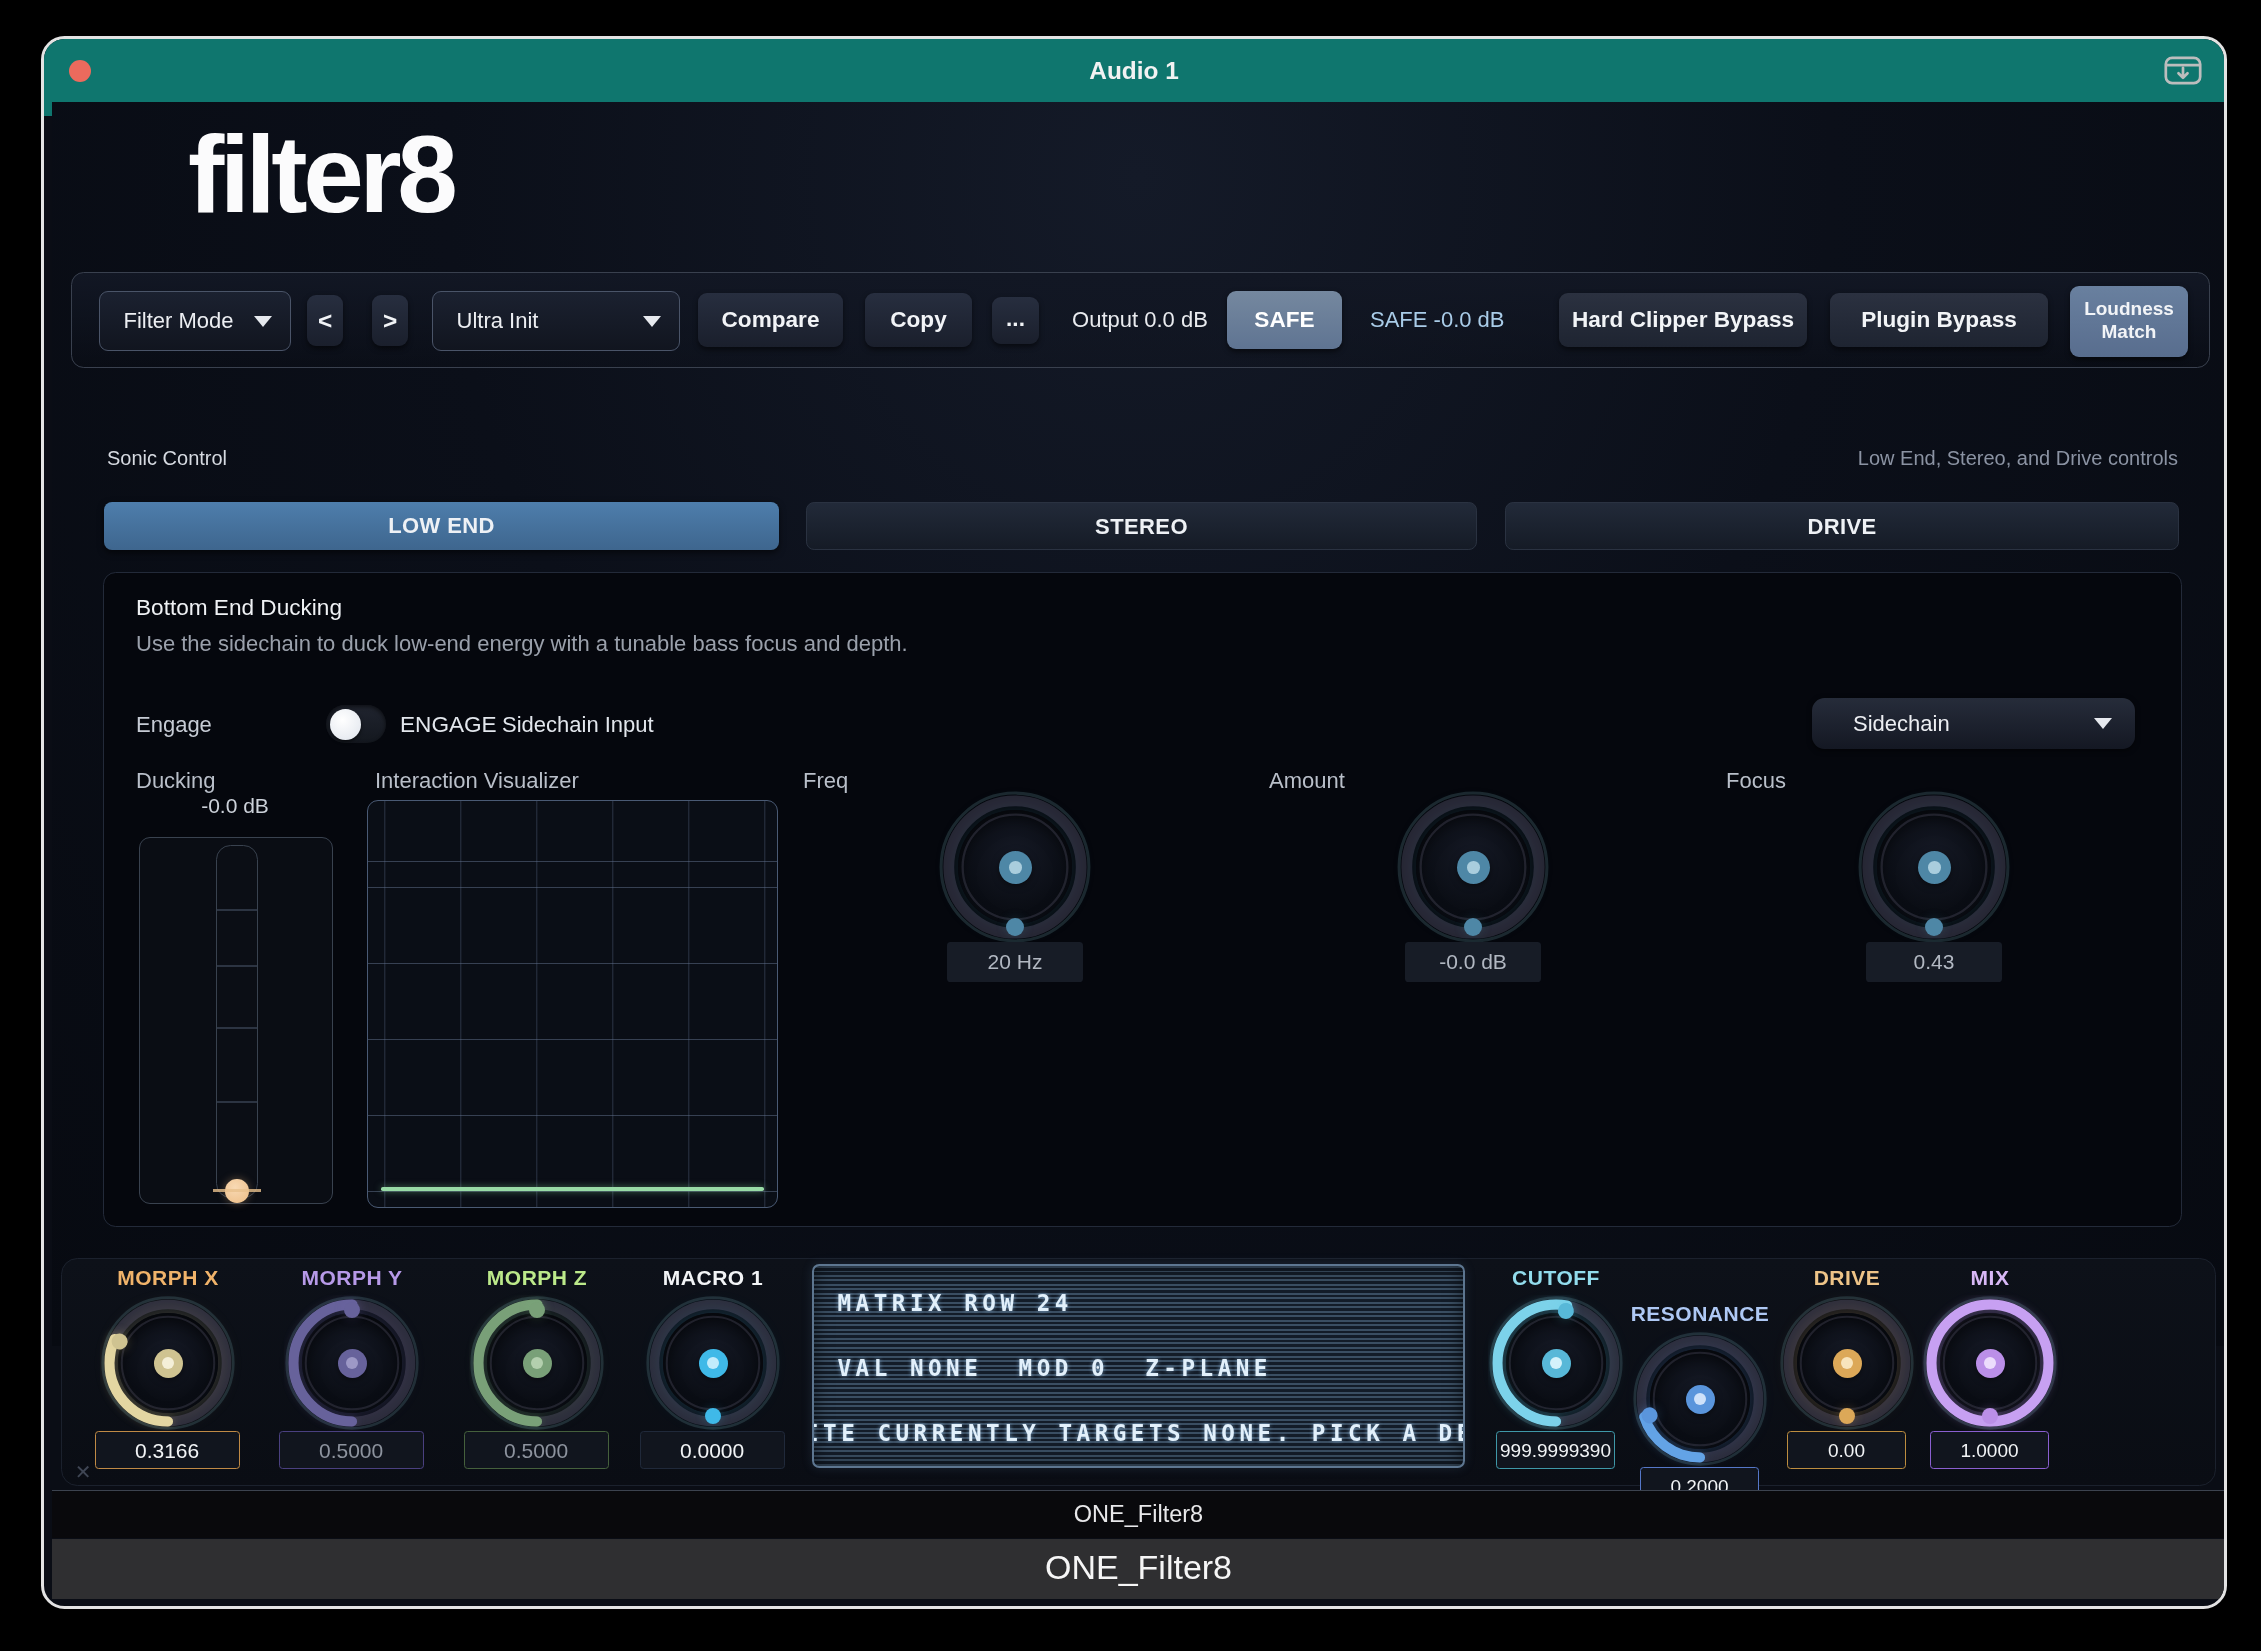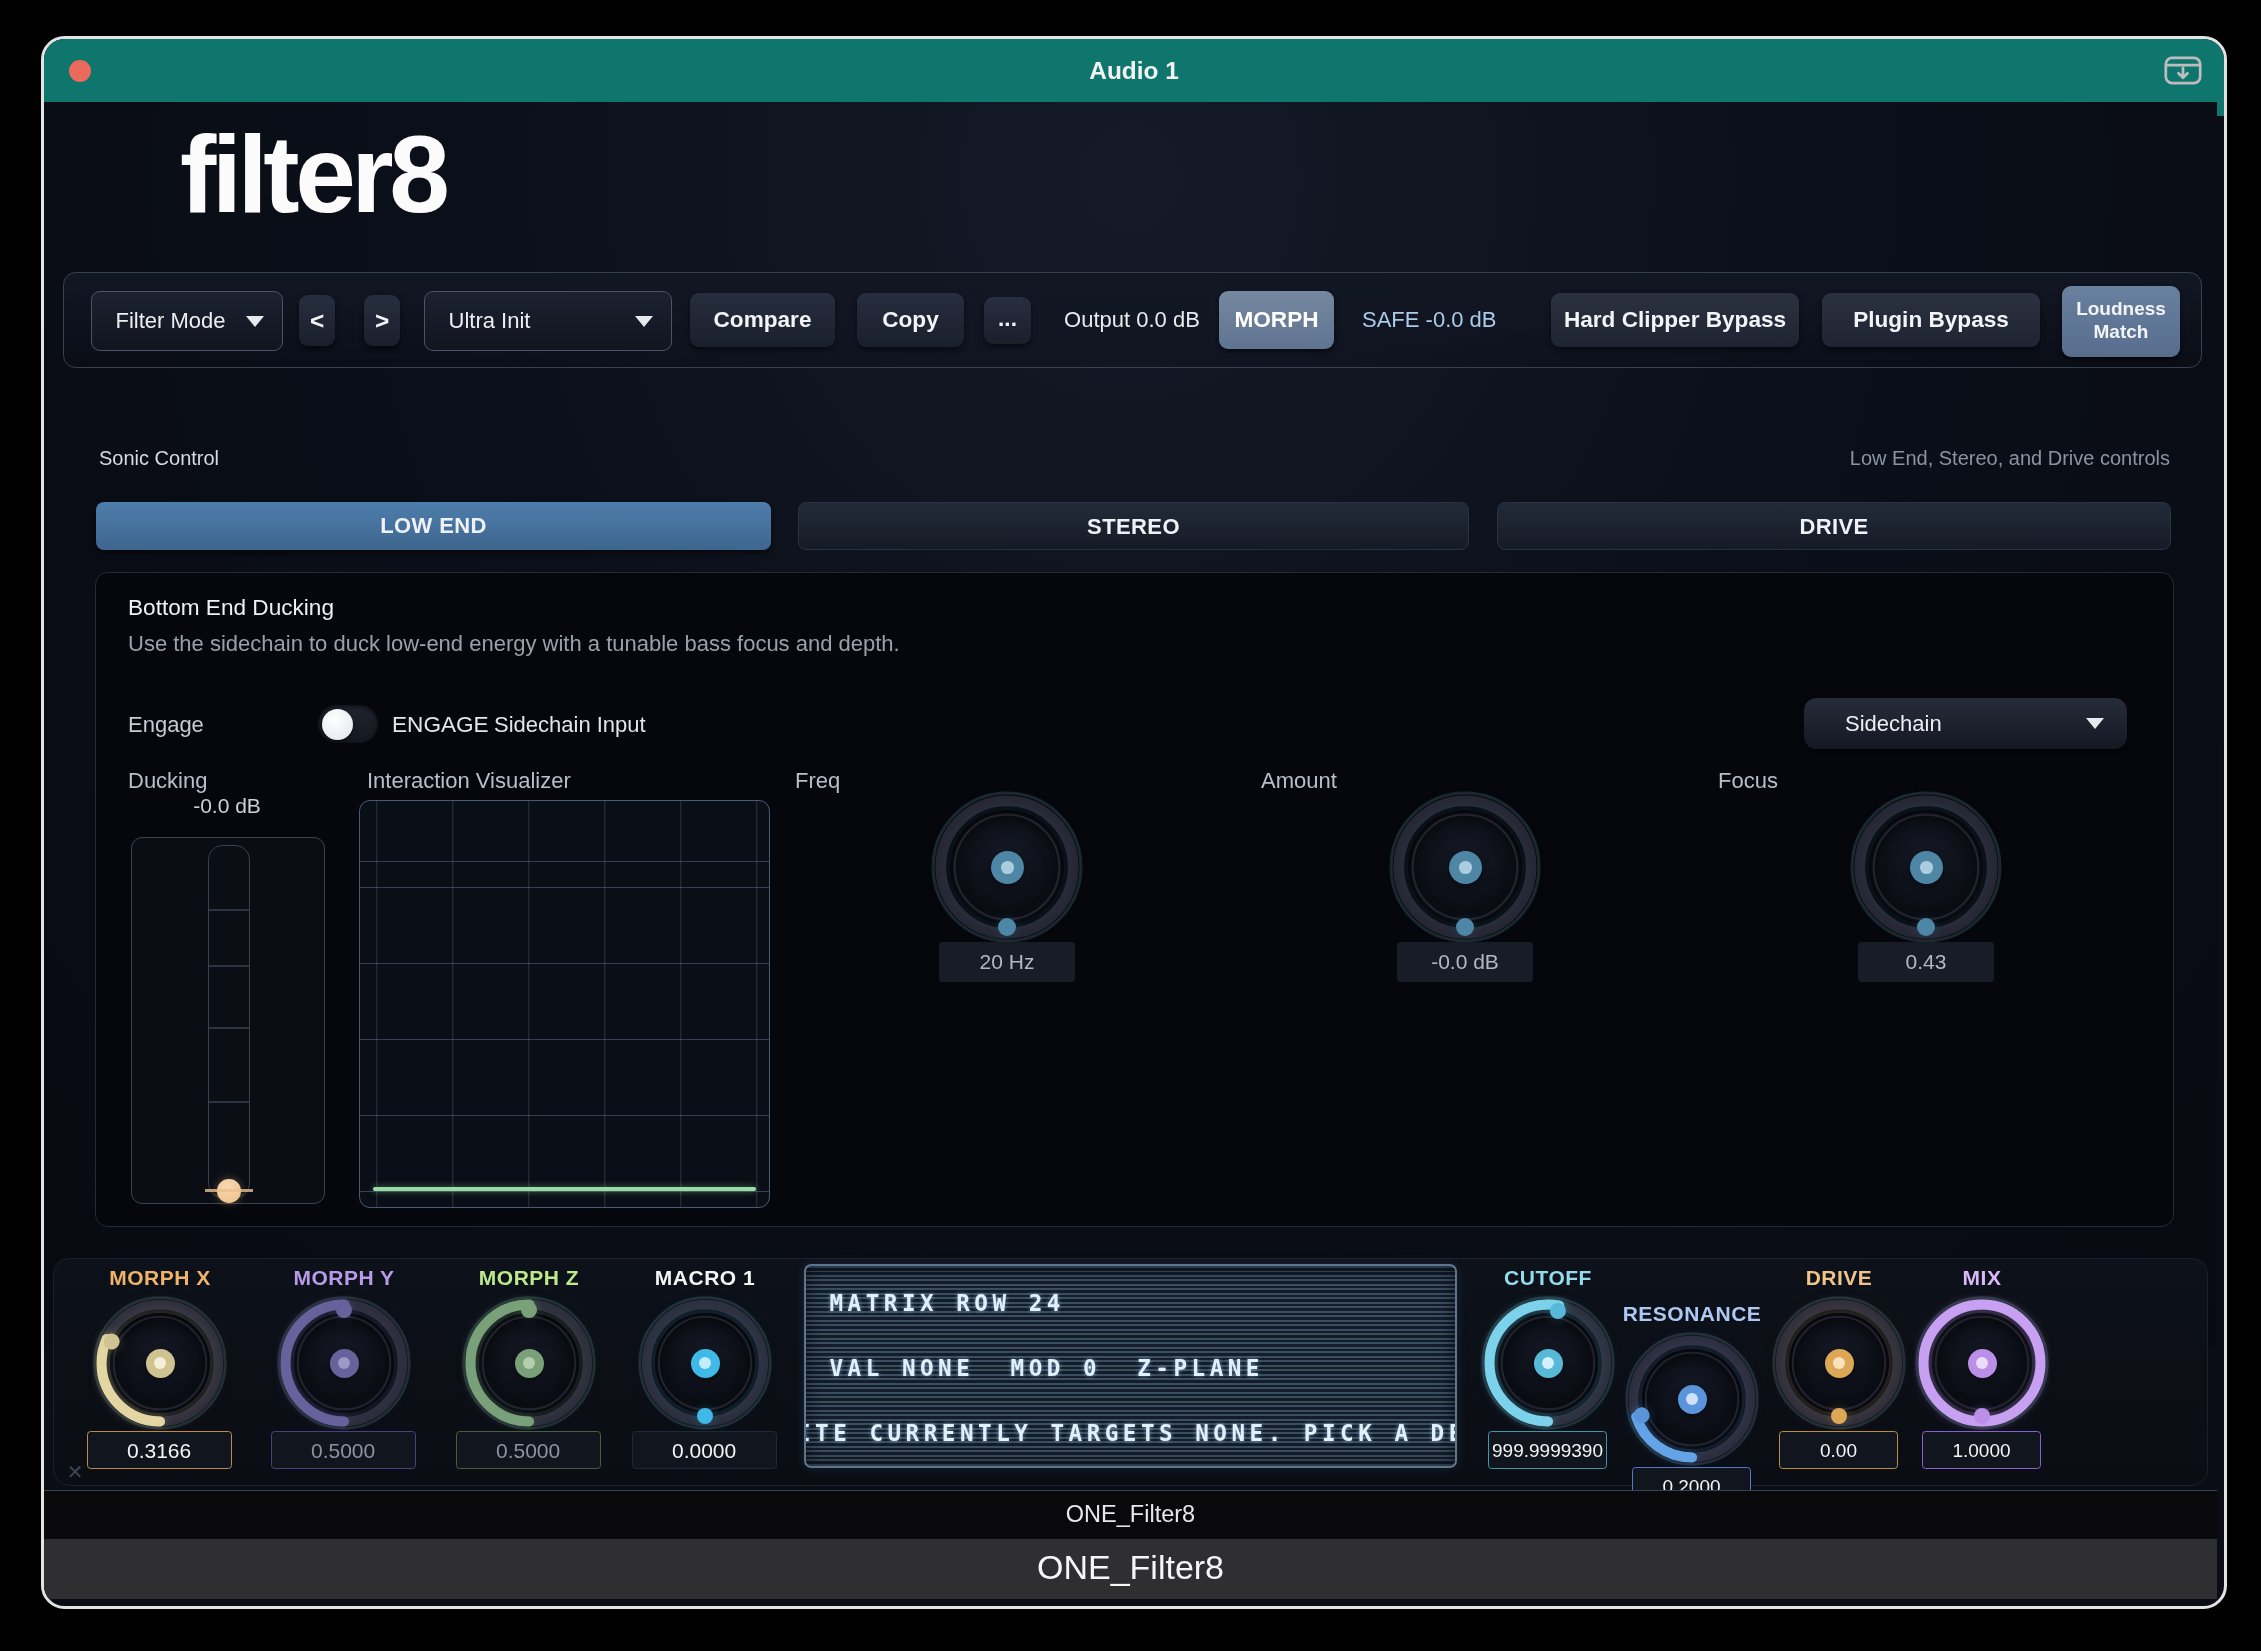--- a/index.html
+++ b/index.html
@@ -6,21 +6,21 @@
     font-family:"Liberation Sans",sans-serif;-webkit-font-smoothing:antialiased;}
   
   #window{position:absolute;left:41px;top:36px;width:2180px;height:1567px;
     border:3.6px solid #e3e3e3;border-radius:23.5px;overflow:hidden;background:#0a0d15;}
   #titlebar{position:absolute;left:0;top:0;width:100%;height:77px;background:#0f766e;}
   #close-btn{position:absolute;left:25px;top:21px;width:22px;height:22px;border-radius:50%;background:#ec6a5d;}
   #win-title{position:absolute;left:0;top:0;width:100%;height:63px;line-height:63px;text-align:center;
     color:#f2f2f2;font-size:24.4px;font-weight:bold;}
   #win-icon{position:absolute;right:22px;top:17px;width:38px;height:29px;}
   
-  #plugin{position:absolute;left:0;top:63px;width:2173px;height:1244px;
+  #plugin{position:absolute;left:8px;top:63px;width:2173px;height:1244px;
     background:radial-gradient(ellipse at 50% 6%,#141a28 0%,#0b0f19 45%,#070a11 100%);}
   #logo{position:absolute;left:136px;top:9px;font-size:109px;font-weight:bold;letter-spacing:-4.5px;color:#fbfbfc;}
   
   #nav{position:absolute;left:774px;top:47px;display:flex;gap:20px;}
   .nav-btn{height:71px;border-radius:9px;background:linear-gradient(#527fab,#426990);
     color:#f4f7fa;font-size:22px;font-weight:bold;text-align:center;line-height:71px;
     box-shadow:0 3.6px 7.2px rgba(0,0,0,.55);letter-spacing:0.3px;}
   .nav-btn.active{background:linear-gradient(#64a1d2,#5590c3);}
   
   #toolbar{position:absolute;left:19px;top:170px;width:2137px;height:94px;border:1.4px solid #39404e;
@@ -168,21 +168,21 @@
       <div class="tbtn tb-prev">&lt;</div>
       <div class="tbtn tb-next">&gt;</div>
       <div class="dd tb-preset">
         <span class="dd-label">Ultra Init</span>
         <span class="caret"></span>
       </div>
       <div class="tbtn tb-compare">Compare</div>
       <div class="tbtn tb-copy">Copy</div>
       <div class="tbtn tb-more">...</div>
       <div class="tb-output">Output 0.0 dB</div>
-      <div class="tbtn tb-safe">MORPH</div>
+      <div class="tbtn tb-safe">SAFE</div>
       <div class="tb-safe-readout">SAFE -0.0 dB</div>
       <div class="tbtn tb-hardclip">Hard Clipper Bypass</div>
       <div class="tbtn tb-bypass">Plugin Bypass</div>
       <div class="tbtn tb-loudness">Loudness Match</div>
     </div>
 
     <div id="section-title">Sonic Control</div>
     <div id="section-hint">Low End, Stereo, and Drive controls</div>
 
     <div id="tab-lowend" class="tab active">LOW END</div>

